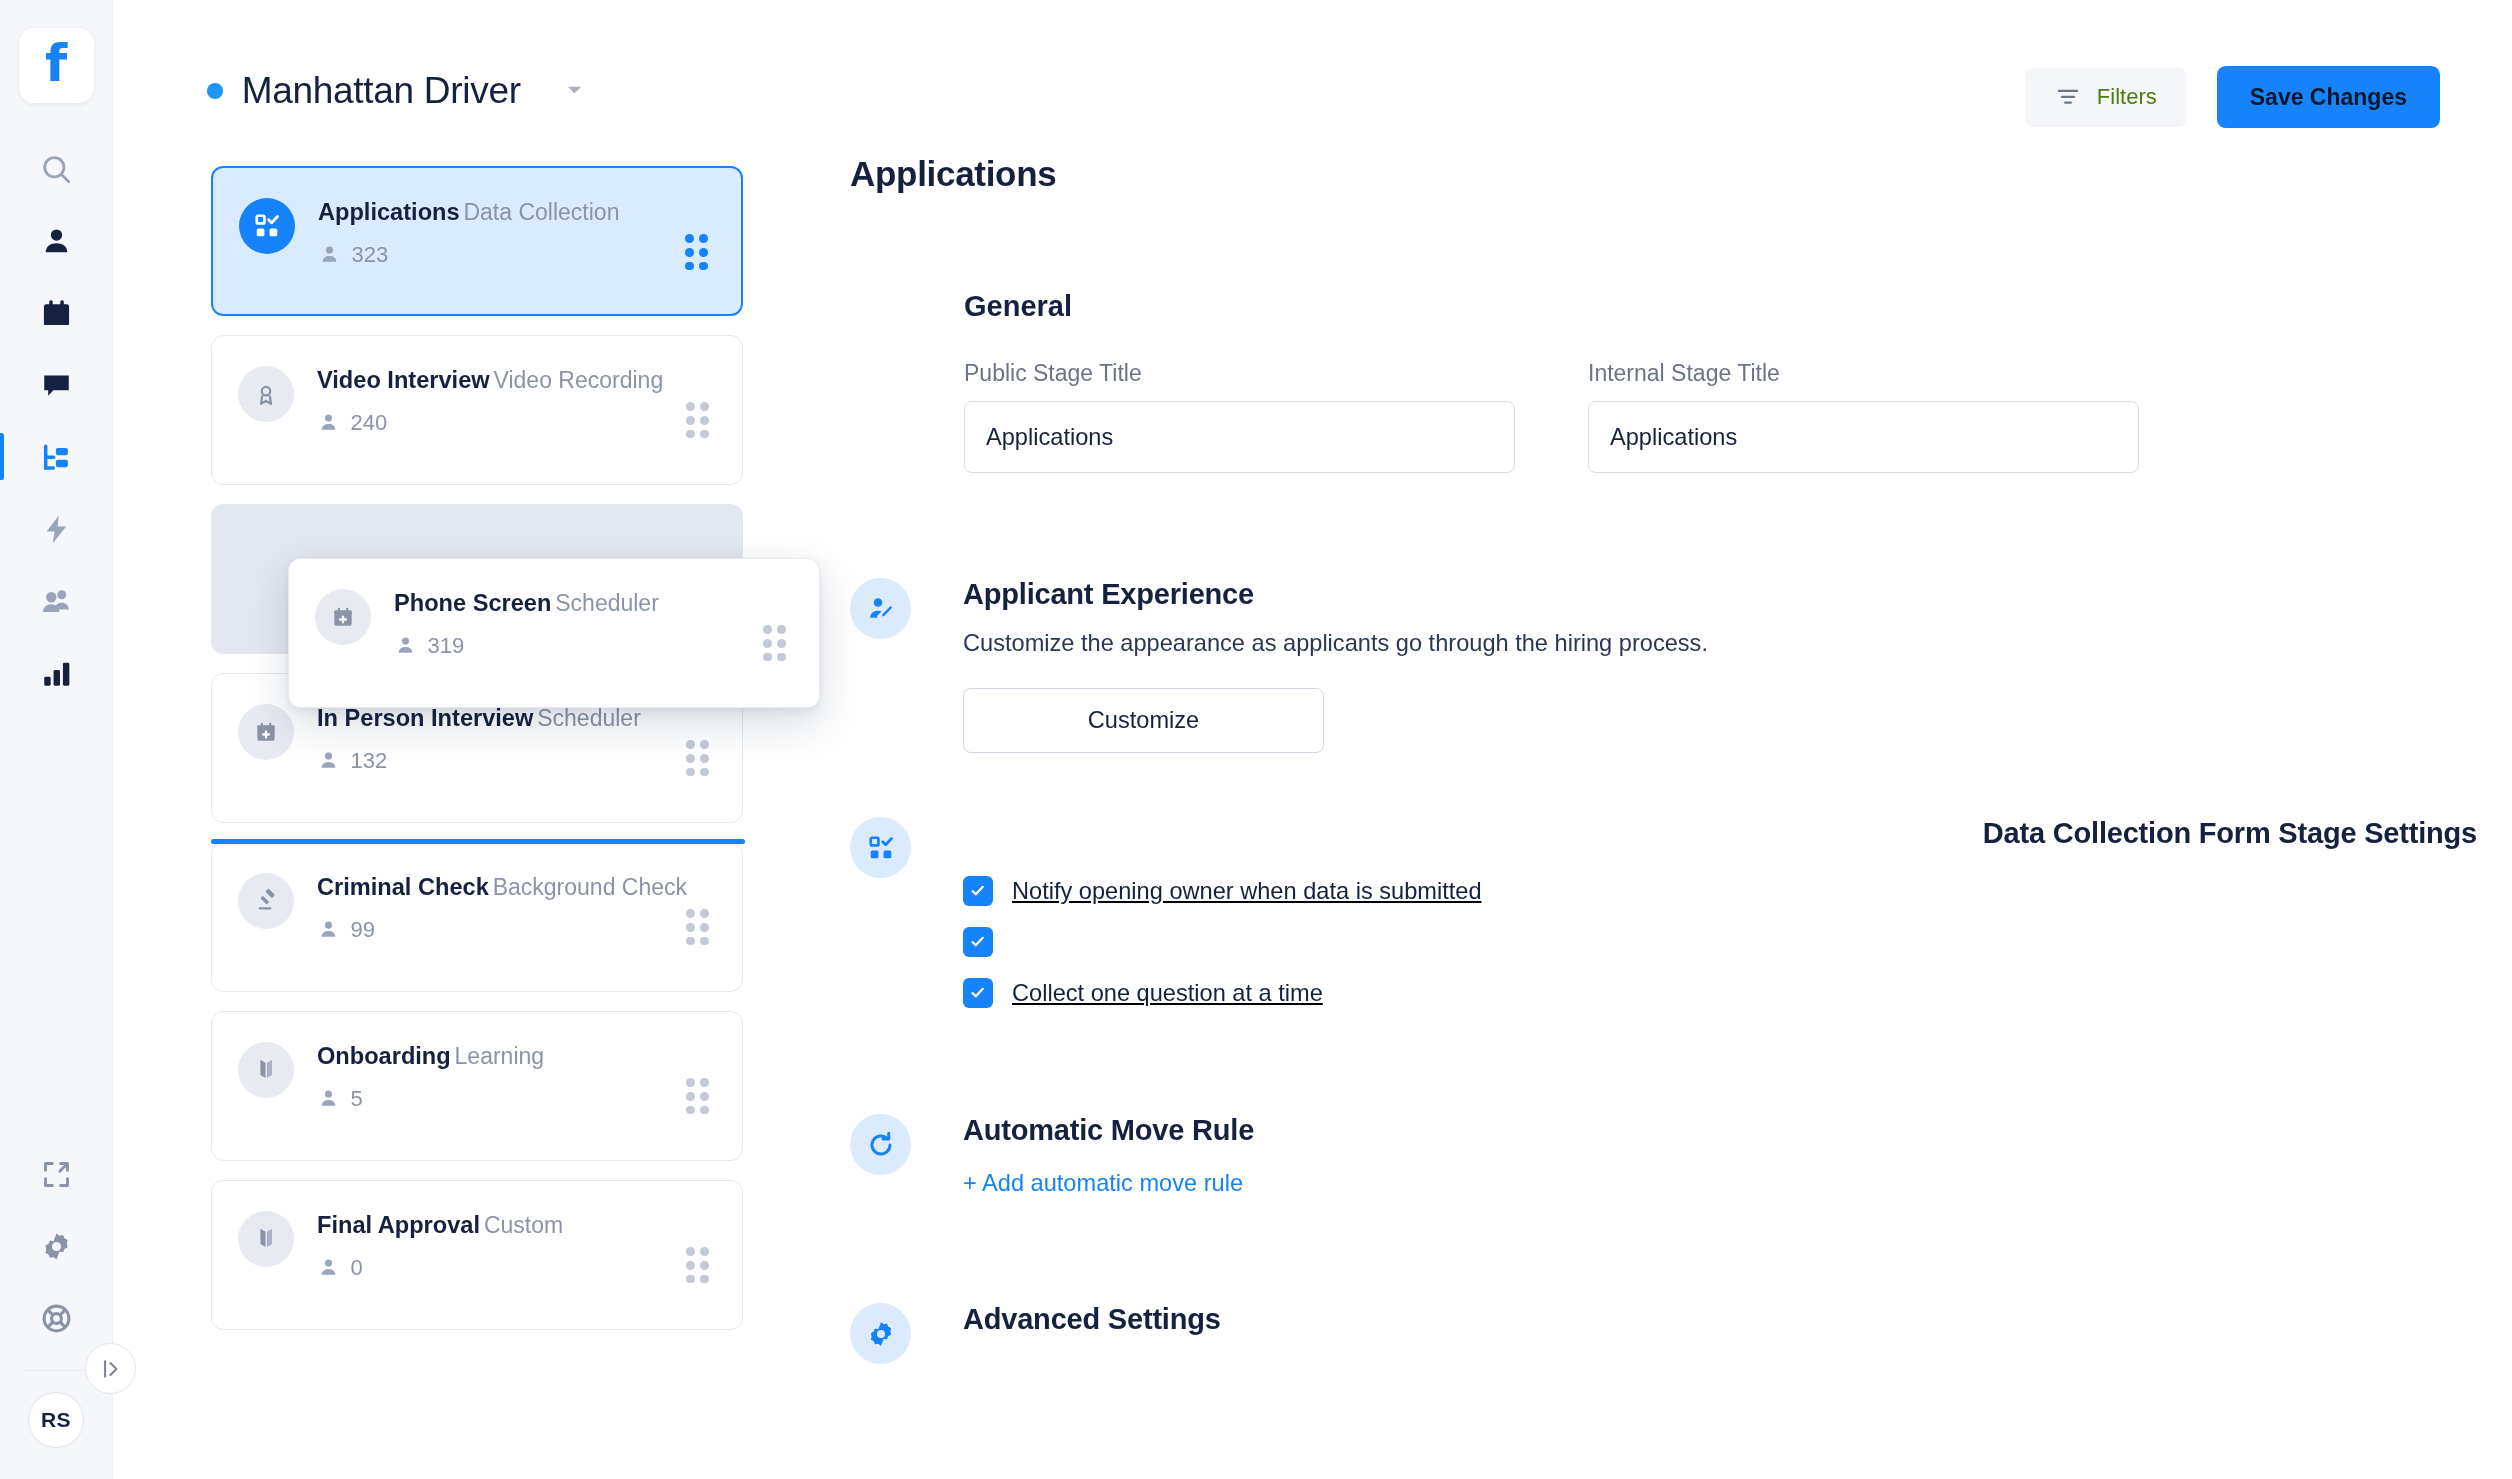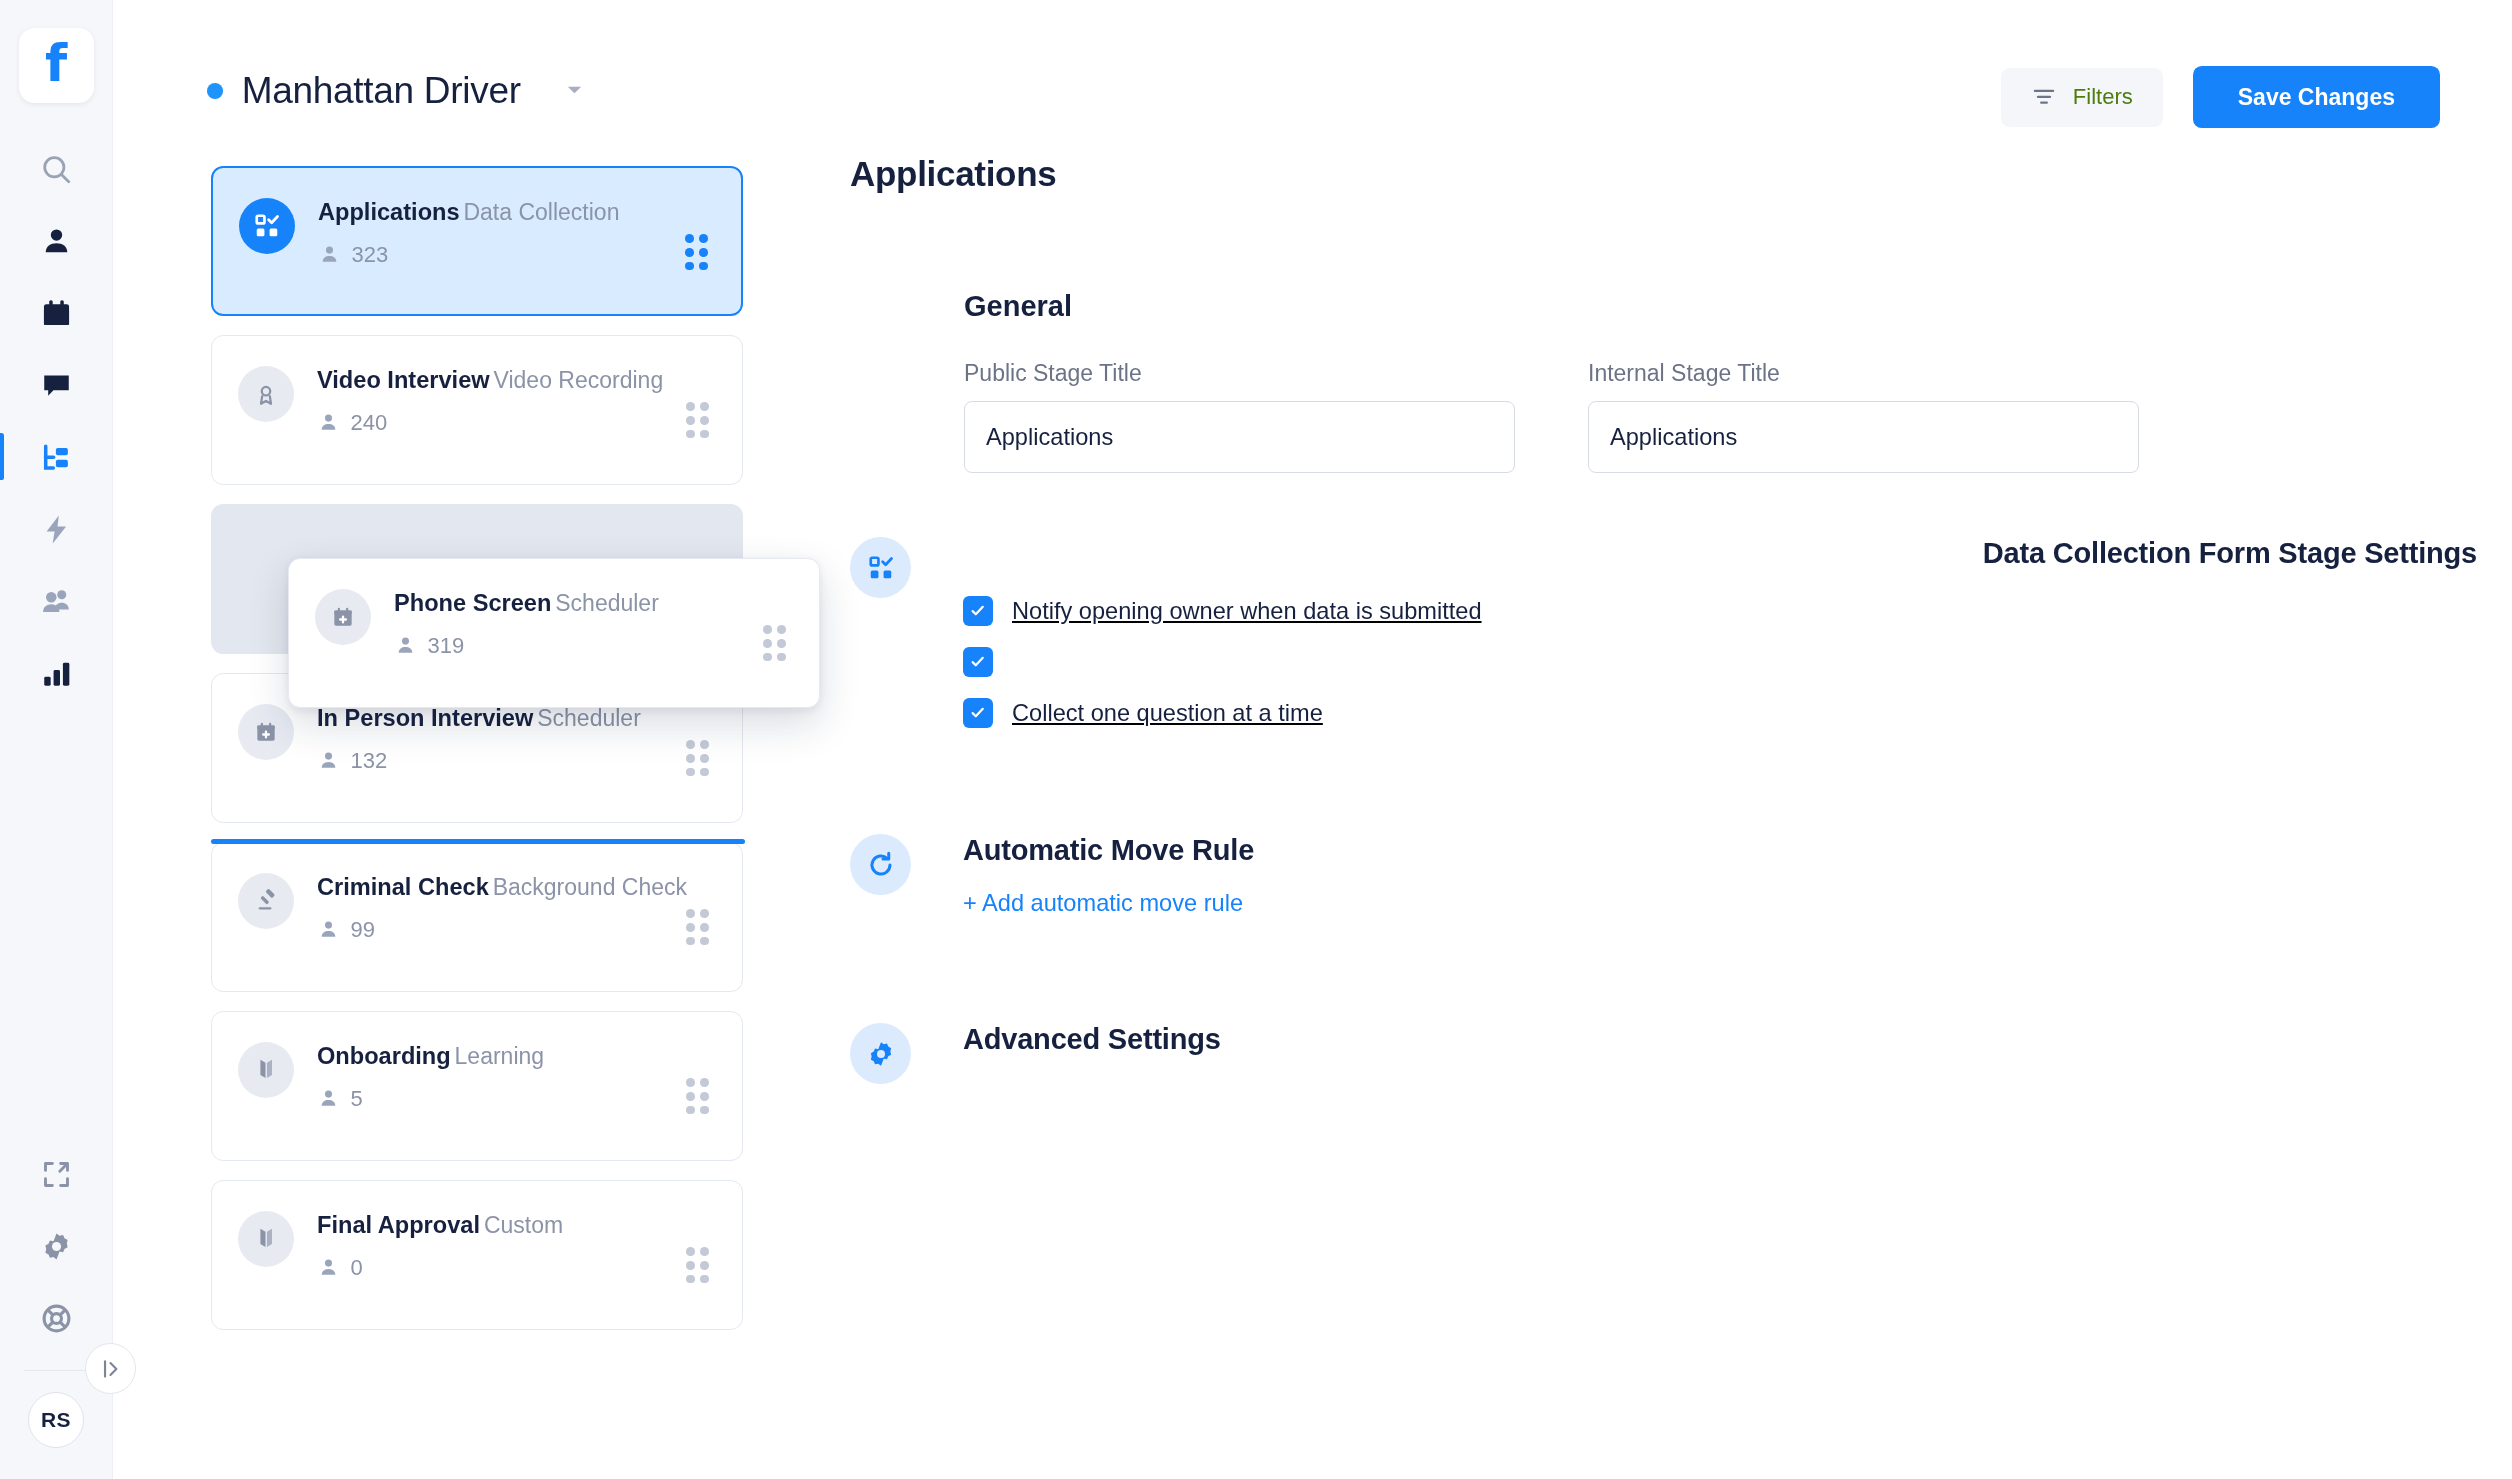--- a/index.html
+++ b/index.html
@@ -76,22 +76,22 @@
     display: flex; align-items: center; gap: 30px;
   }
   #filters-btn {
     height: 59px; padding: 0 30px; border-radius: 8.7px;
     background: #f4f6f9; border: none;
     display: flex; align-items: center; gap: 15.7px;
     font-size: 22px; color: #4d7c0f; cursor: pointer;
     font-family: "Liberation Sans", sans-serif;
   }
   #save-btn {
-    height: 62px; padding: 0 45px; border-radius: 8.7px;
-    background: #1683fb; border: none; color: #ffffff;
+    height: 62px; padding: 0 33px; border-radius: 8.7px;
+    background: #1683fb; border: none; color: #0f172a;
     font-size: 23px; font-weight: 700; cursor: pointer;
     font-family: "Liberation Sans", sans-serif;
   }
 
   
   #stage-list {
     position: absolute; left: 211px; top: 166px; width: 532px;
   }
   .stage-card {
     position: relative;
@@ -570,20 +570,34 @@
         <div class="field-label">Public Stage Title</div>
         <input class="field-input" type="text" value="Applications" style="">
       </div>
       <div class="field">
         <div class="field-label">Internal Stage Title</div>
         <input class="field-input" type="text" value="Applications" style="">
       </div>
     </div>
   </div>
 
+  <div class="section" id="applicant-section">
+    <span class="section-badge">
+      <svg width="30" height="30" viewBox="0 0 24 24">
+        <circle cx="9.6" cy="6.8" r="3.4" fill="#1683fb"></circle>
+        <path d="M3.4 19c0-3.6 2.8-5.6 6.2-5.6 1 0 2 .2 2.8.5L9 17.3V19z" fill="#1683fb"></path>
+        <path d="M19.6 9.6 21 11l-6.3 6.3-2 .6.6-2z" fill="#1683fb"></path>
+      </svg>
+    </span>
+    <div class="section-body">
+      <div class="section-heading">Applicant Experience</div>
+      <div class="section-desc">Customize the appearance as applicants go through the hiring process.</div>
+      <button id="customize-btn">Customize</button>
+    </div>
+  </div>
 
   <div class="section" id="datacollect-section">
     <span class="section-badge">
       <svg width="28" height="28" viewBox="0 0 24 24">
         <rect x="3.2" y="3.2" width="6.6" height="6.6" rx="1.3" fill="none" stroke="#1683fb" stroke-width="2.3"></rect>
         <rect x="3.2" y="14.2" width="6.6" height="6.6" rx="1.3" fill="#1683fb"></rect>
         <rect x="14.2" y="14.2" width="6.6" height="6.6" rx="1.3" fill="#1683fb"></rect>
         <path d="M13.4 6.6l2.6 2.6 5-5.4" fill="none" stroke="#1683fb" stroke-width="2.4" stroke-linecap="round" stroke-linejoin="round"></path>
       </svg>
     </span>

